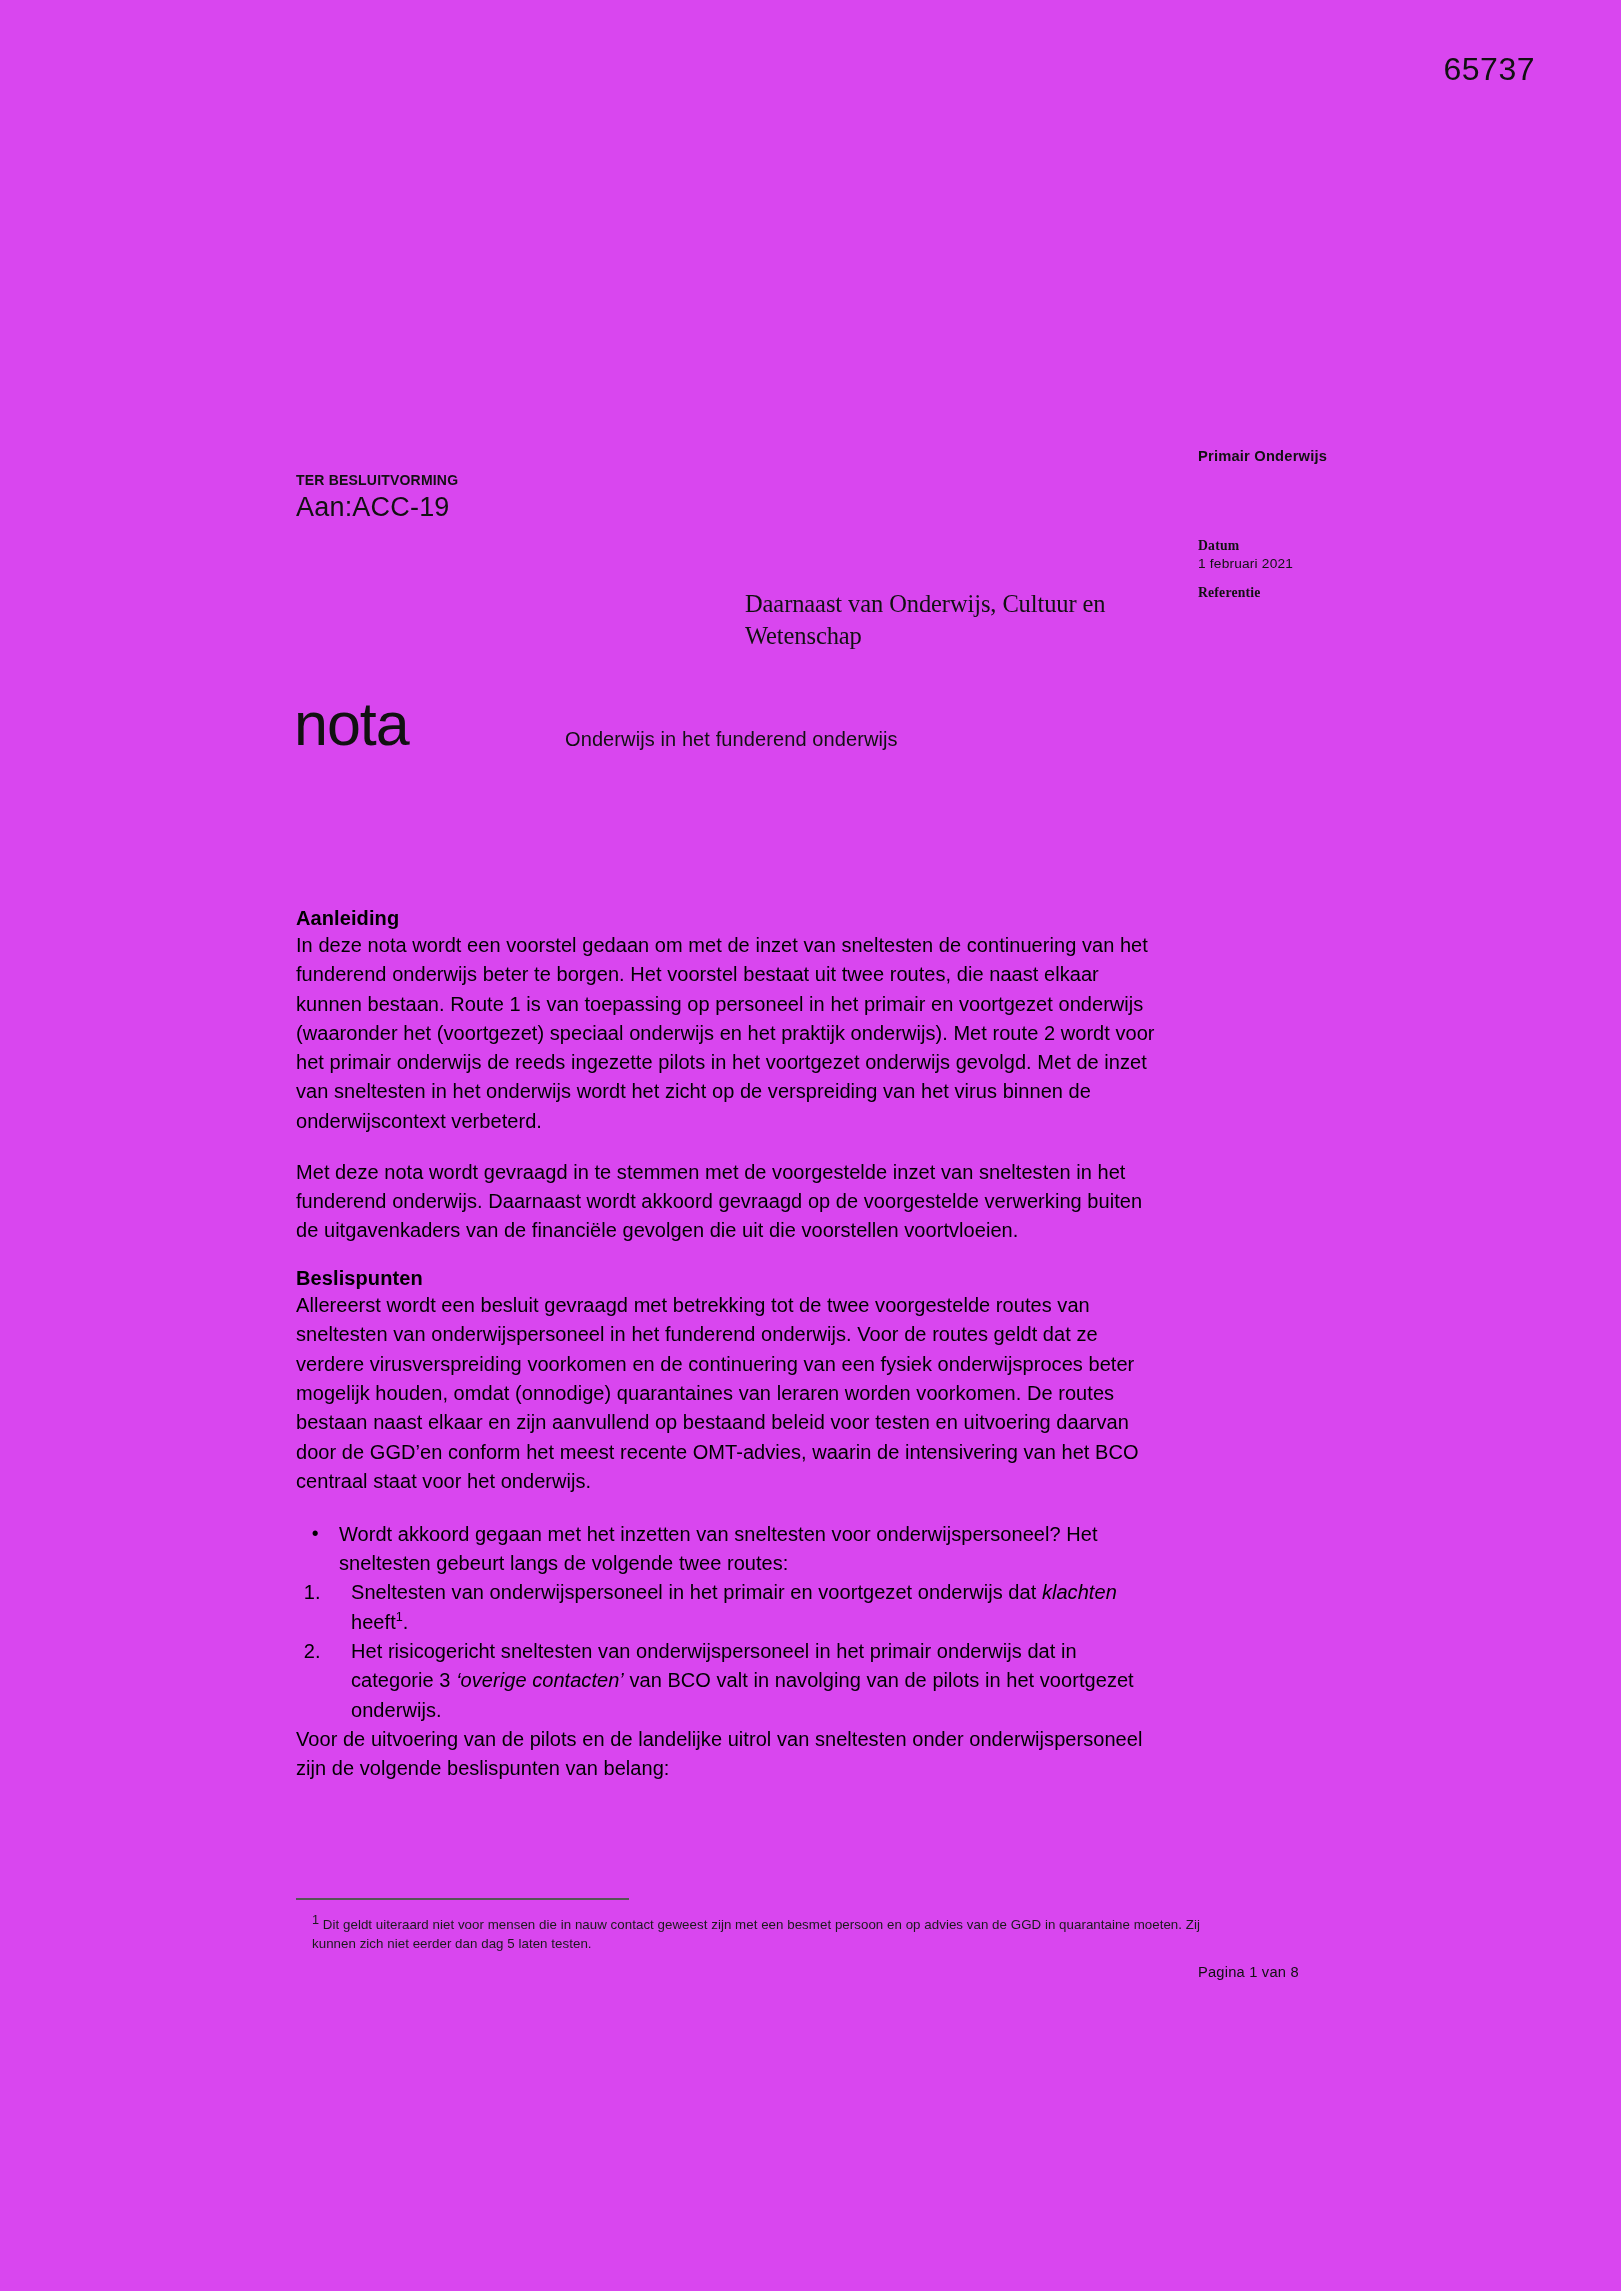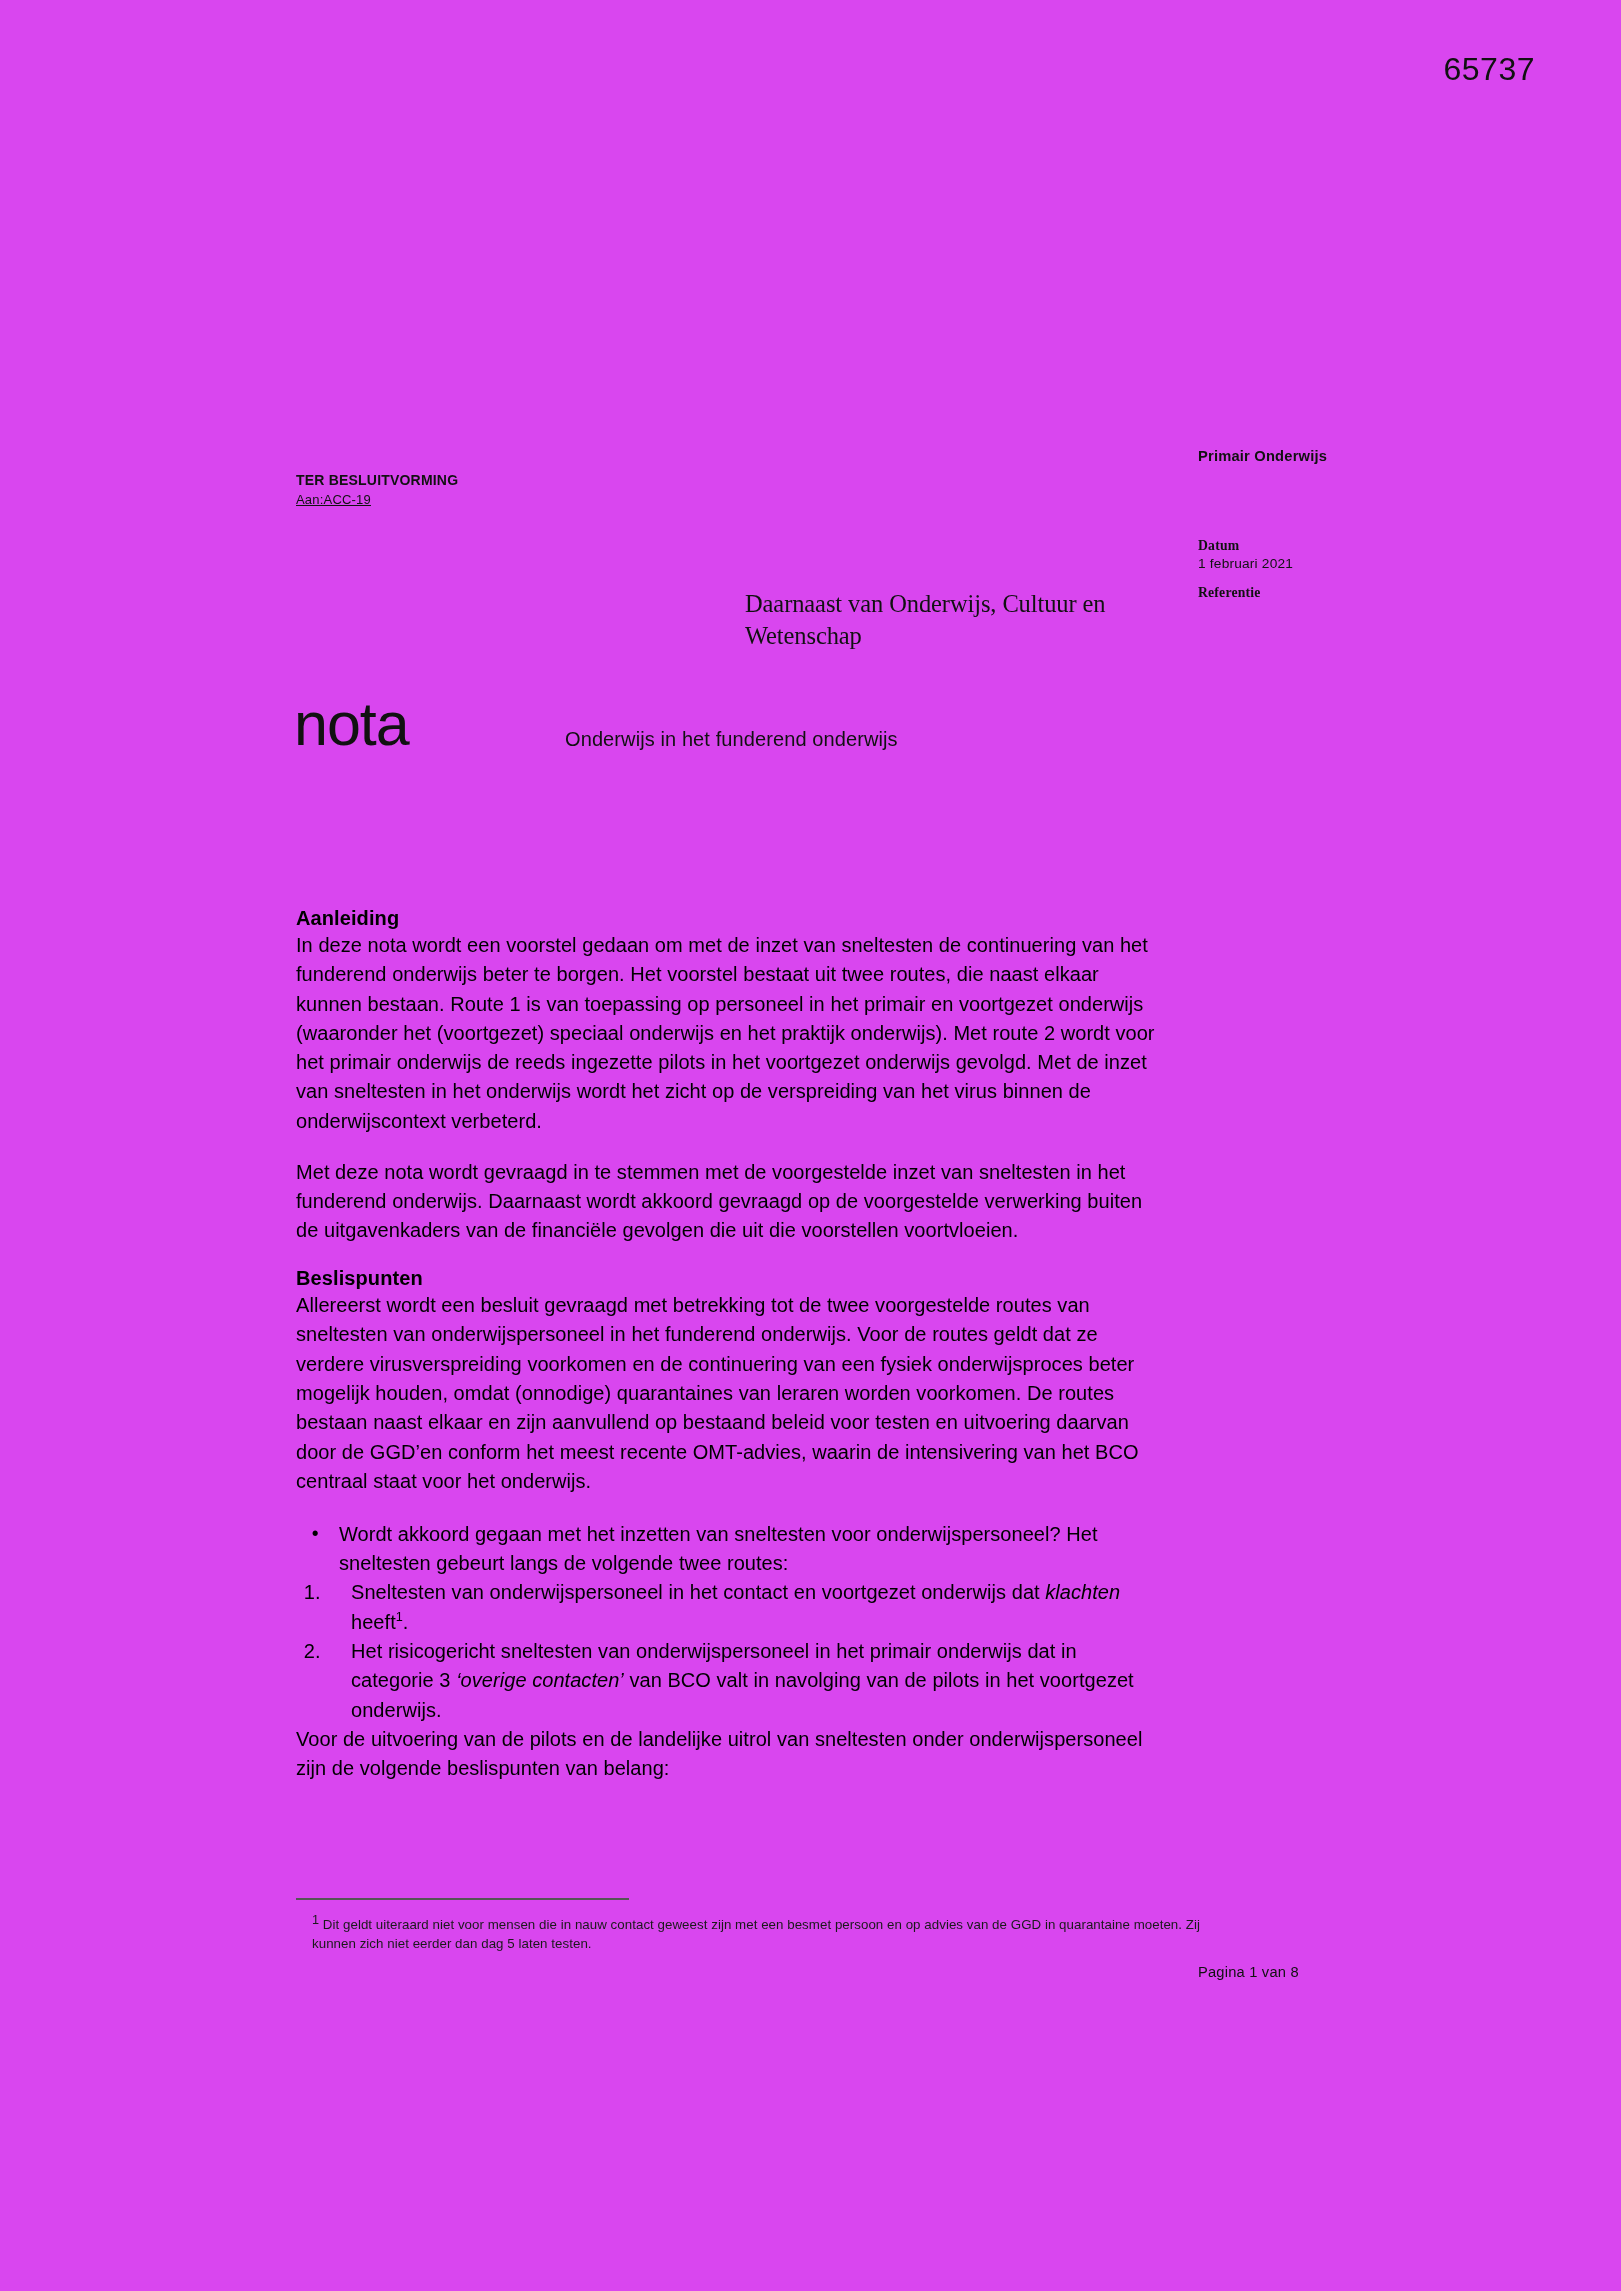--- a/index.html
+++ b/index.html
@@ -39,25 +39,24 @@
     width: 608px;
   }
   .hdr-kicker {
     font-size: 14px;
     font-weight: bold;
     letter-spacing: 0.2px;
     color: #111;
     margin: 0 0 3.9px 0;
   }
   .hdr-aan {
-    font-size: 13px;
-    color: #111;
-    margin: 0;
-    letter-spacing: 0.2px;
-    text-decoration: underline;
+    font-size: 27px;
+    color: #111;
+    margin: 0;
+    letter-spacing: 0.2px;
   }
 
   .hdr-right {
     position: absolute;
     left: 1198px;
     top: 448px;
     width: 333px;
   }
   .hdr-right .dept {
     font-size: 14.7px;
@@ -261,21 +260,21 @@
     <h2>Beslispunten</h2>
     <p class="tight">Allereerst wordt een besluit gevraagd met betrekking tot de twee voorgestelde routes van sneltesten van onderwijspersoneel in het funderend onderwijs. Voor de routes geldt dat ze verdere virusverspreiding voorkomen en de continuering van een fysiek onderwijsproces beter mogelijk houden, omdat (onnodige) quarantaines van leraren worden voorkomen. De routes bestaan naast elkaar en zijn aanvullend op bestaand beleid voor testen en uitvoering daarvan door de GGD’en conform het meest recente OMT-advies, waarin de intensivering van het BCO centraal staat voor het onderwijs.</p>
 
     <ul class="bullets">
       <li>Wordt akkoord gegaan met het inzetten van sneltesten voor onderwijspersoneel? Het sneltesten gebeurt langs de volgende twee routes:</li>
     </ul>
 
     <ol class="numbered">
       <li>
         <span class="num">1.</span>
-        <span class="txt"><span>Sneltesten van onderwijspersoneel in het contact en voortgezet onderwijs dat </span><span class="it">klachten</span><span> heeft</span><sup class="fn">1</sup><span>.</span></span>
+        <span class="txt"><span>Sneltesten van onderwijspersoneel in het primair en voortgezet onderwijs dat </span><span class="it">klachten</span><span> heeft</span><sup class="fn">1</sup><span>.</span></span>
       </li>
       <li>
         <span class="num">2.</span>
         <span class="txt"><span>Het risicogericht sneltesten van onderwijspersoneel in het primair onderwijs dat in categorie 3 </span><span class="it">‘overige contacten’</span><span> van BCO valt in navolging van de pilots in het voortgezet onderwijs.</span></span>
       </li>
     </ol>
 
     <p class="after-list">Voor de uitvoering van de pilots en de landelijke uitrol van sneltesten onder onderwijspersoneel zijn de volgende beslispunten van belang:</p>
 
   </div>

